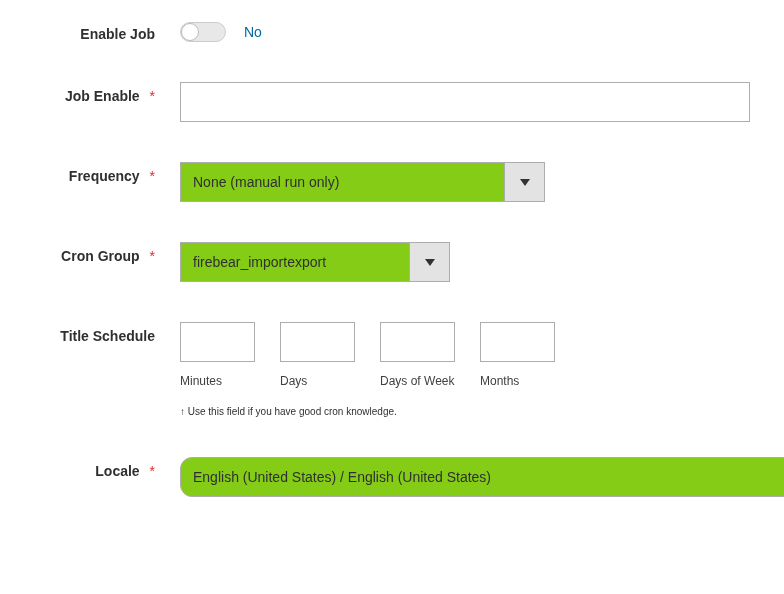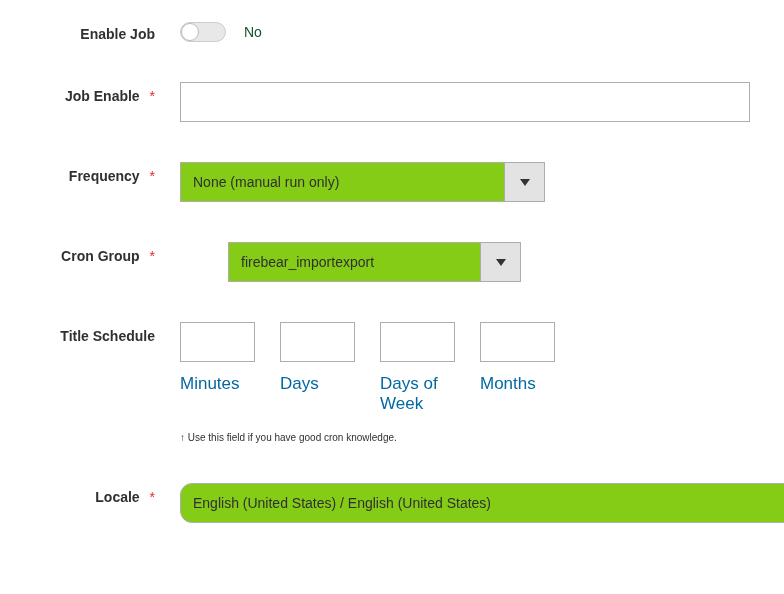--- a/index.html
+++ b/index.html
@@ -55,21 +55,21 @@
     position: absolute;
     width: 18px;
     height: 18px;
     background: #fff;
     border: 1px solid #bbb;
     border-radius: 50%;
     top: 0px;
     left: 0px;
   }
   .toggle-text {
-    color: #14532d;
+    color: #0369a1;
   }
   
   .text-input {
     width: 570px;
     height: 40px;
     border: 1px solid #adadad;
     padding: 0 10px;
     font-size: 14px;
   }
   
@@ -90,21 +90,21 @@
   }
   .select .select-caret {
     width: 40px;
     background: #e3e3e3;
     border-left: 1px solid #adadad;
     display: flex;
     align-items: center;
     justify-content: center;
   }
   .select.freq { width: 365px; }
-  .select.cron { width: 293px; margin-left: 48px; }
+  .select.cron { width: 270px; }
   .select.locale { width: 676px; border-radius: 12px; }
   .caret-down {
     width: 0; height: 0;
     border-left: 5px solid transparent;
     border-right: 5px solid transparent;
     border-top: 7px solid #333;
   }
   
   .cron-boxes {
     display: flex;
@@ -117,22 +117,22 @@
     gap: 12px;
   }
   .cron-input {
     width: 75px;
     height: 40px;
     border: 1px solid #adadad;
     text-align: center;
     font-size: 14px;
   }
   .cron-caption {
-    font-size: 17px;
-    color: #0369a1;
+    font-size: 12px;
+    color: #404040;
   }
   .note {
     margin-top: 12px;
     font-size: 10px;
     color: #303030;
   }
 </style>
 </head>
 <body>
 

